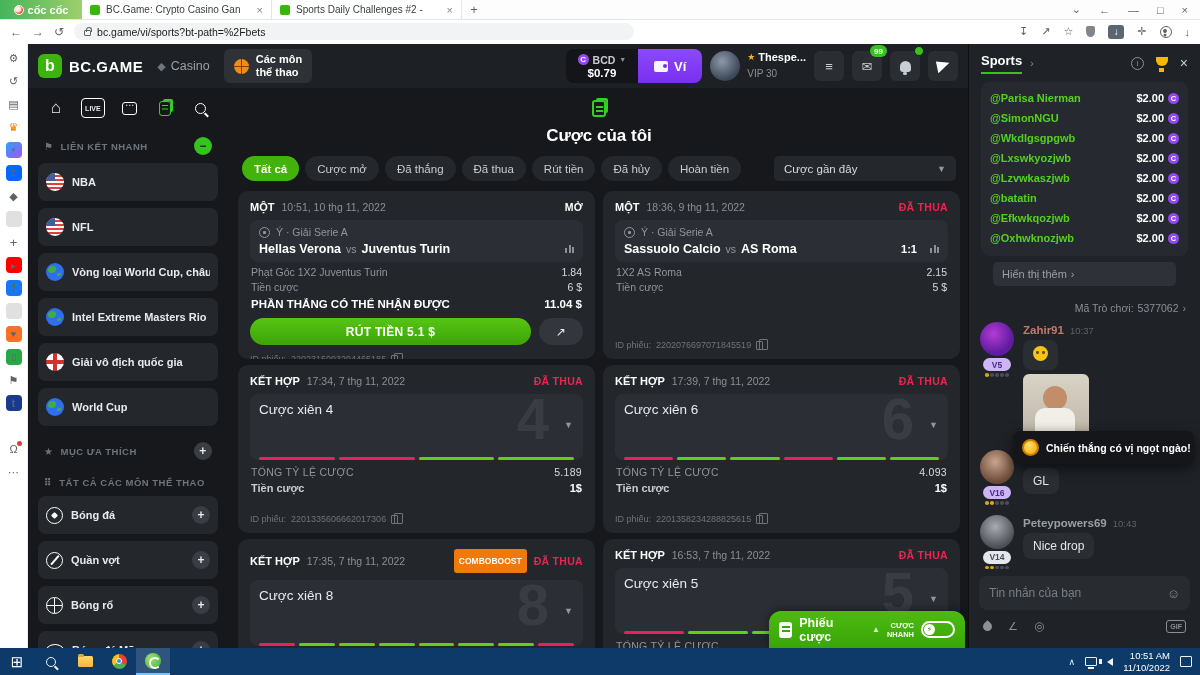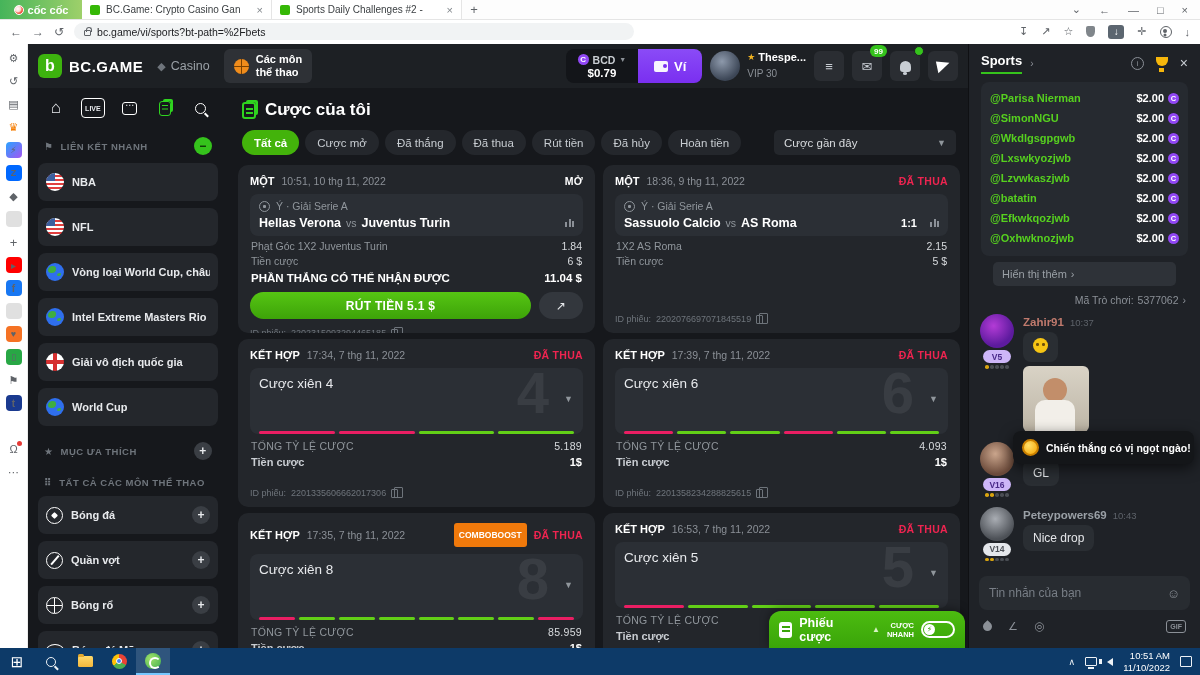--- a/index.html
+++ b/index.html
@@ -121,21 +121,21 @@
   .soccer-icon{border:1.6px solid #fff;border-radius:50%;width:17px;height:17px;}
   .soccer-icon::after{content:'';width:5px;height:5px;background:#fff;border-radius:1px;transform:rotate(45deg);}
   .tennis-icon{border:1.6px solid #fff;border-radius:50%;width:17px;height:17px;}
   .tennis-icon::after{content:'';width:1.6px;height:12px;background:#fff;transform:rotate(40deg);}
   .basketball-icon{border:1.6px solid #fff;border-radius:50%;width:17px;height:17px;background-image:linear-gradient(90deg,transparent 45%,#fff 45% 55%,transparent 55%),linear-gradient(0deg,transparent 45%,#fff 45% 55%,transparent 55%);}
   .football-icon{border:1.6px solid #fff;border-radius:50%;width:18px;height:13px;}
   .football-icon::after{content:'';width:8px;height:1.6px;background:#fff;}
 
   
   .main{flex:1;position:relative;padding:8px 4px 0 6px;overflow:hidden;}
-  .main-title{display:flex;align-items:center;gap:9px;color:#fff;font-size:17px;font-weight:bold;padding:4px 8px 10px 8px;}
+  .main-title{display:flex;align-items:center;gap:9px;color:#fff;font-size:17px;font-weight:bold;padding:4px 8px 10px 8px;flex-direction:column;}
   .mt-icon{width:14px;height:17px;border:2px solid #2fd31f;border-radius:3px;position:relative;box-shadow:3px -3px 0 -1px #2fd31f;}
   .mt-icon::after{content:'';position:absolute;left:2px;top:4px;width:7px;height:2px;background:#2fd31f;box-shadow:0 4px 0 #2fd31f;}
   .filterrow{display:flex;align-items:center;gap:6px;padding:0 8px 10px 8px;}
   .pill{height:25px;border-radius:13px;background:#24272c;color:#c7ccd1;font-size:11.5px;display:flex;align-items:center;padding:0 12px;white-space:nowrap;}
   .pill.active{background:#43b30b;color:#fff;font-weight:bold;}
   .sortdd{margin-left:auto;width:182px;height:25px;background:#24272c;border-radius:5px;display:flex;align-items:center;padding:0 10px;color:#d8dbde;font-size:11.5px;}
   .sortdd .car{margin-left:auto;color:#90969c;font-size:9px;}
   .cards{display:grid;grid-template-columns:1fr 1fr;gap:6px 8px;grid-template-rows:168px 168px 168px;padding:0 4px;}
   .card{background:#23262b;border-radius:10px;padding:8px 12px;position:relative;overflow:hidden;}
   .chead{display:flex;align-items:center;gap:7px;font-size:11px;padding:2px 0 7px 0;}
@@ -200,21 +200,21 @@
   .info-ic{width:13px;height:13px;border:1.3px solid #8b9097;border-radius:50%;color:#8b9097;font-size:8px;display:flex;align-items:center;justify-content:center;}
   .cup{width:12px;height:9px;background:#f6b60b;border-radius:0 0 6px 6px;position:relative;margin-top:-3px;}
   .cup::after{content:'';position:absolute;left:3.5px;bottom:-4px;width:5px;height:2px;background:#f6b60b;box-shadow:0 2px 0 0 #f6b60b;}
   .close-x{color:#c9ced4;font-size:14px;}
   .winners{margin:0 12px;background:#262a30;border-radius:8px;padding:6px 9px 8px 9px;flex:none;}
   .wrow{display:flex;align-items:center;height:20px;}
   .wname{color:#56d01f;font-weight:bold;font-size:11px;}
   .wamt{margin-left:auto;color:#fff;font-weight:bold;font-size:11px;}
   .wcoin{width:11px;height:11px;border-radius:50%;background:#9147f5;color:#fff;font-size:7.5px;font-weight:bold;display:flex;align-items:center;justify-content:center;margin-left:4px;}
   .showmore{margin-top:6px;background:#2e3238;border-radius:5px;height:24px;display:flex;align-items:center;padding:0 9px;color:#9aa0a6;font-size:11px;gap:4px;}
-  .gamecode{display:flex;justify-content:flex-end;gap:4px;color:#8b9097;font-size:10.5px;padding:8px 14px 4px 14px;flex:none;}
+  .gamecode{display:flex;justify-content:flex-end;gap:4px;color:#8b9097;font-size:10.5px;padding:16px 14px 4px 14px;flex:none;}
   .msgs{flex:1;overflow:hidden;padding:4px 10px 0 10px;position:relative;}
   .msg{display:flex;gap:8px;margin-bottom:10px;}
   .mav{width:36px;flex:none;display:flex;flex-direction:column;align-items:center;gap:2px;}
   .avatar{width:34px;height:34px;border-radius:50%;}
   .av-zahir{background:radial-gradient(circle at 40% 35%,#b33bd6,#5d1b9e 65%),#5d1b9e;}
   .av-kareli{background:radial-gradient(circle at 45% 35%,#caa58c,#6b4a3a 70%);}
   .av-petey{background:radial-gradient(circle at 45% 35%,#a9adb3,#4c5056 70%);}
   .vip{min-width:28px;height:13px;border-radius:7px;font-size:8.5px;font-weight:bold;display:flex;align-items:center;justify-content:center;}
   .vip-v5,.vip-v16{background:#cdb6f8;color:#4a2a8a;}
   .vip-v14{background:#e4e7eb;color:#4c5056;}

